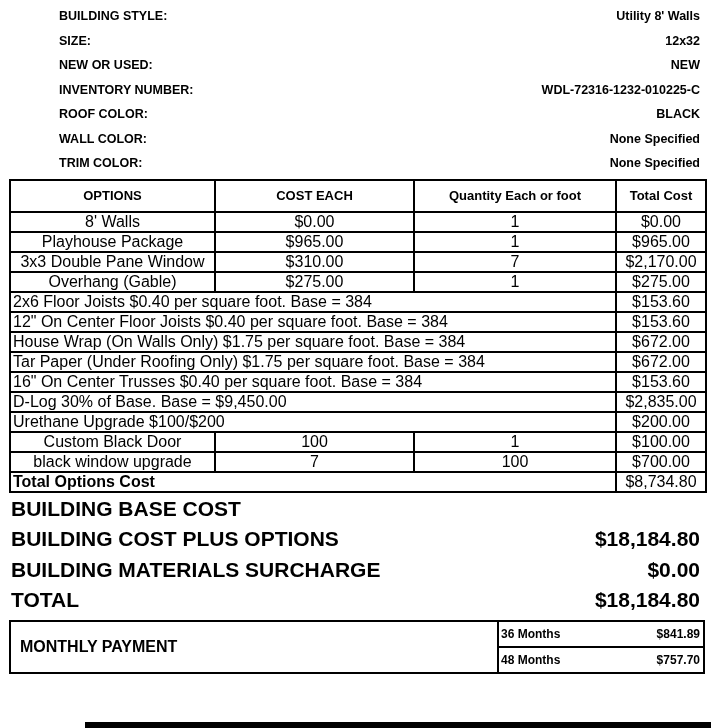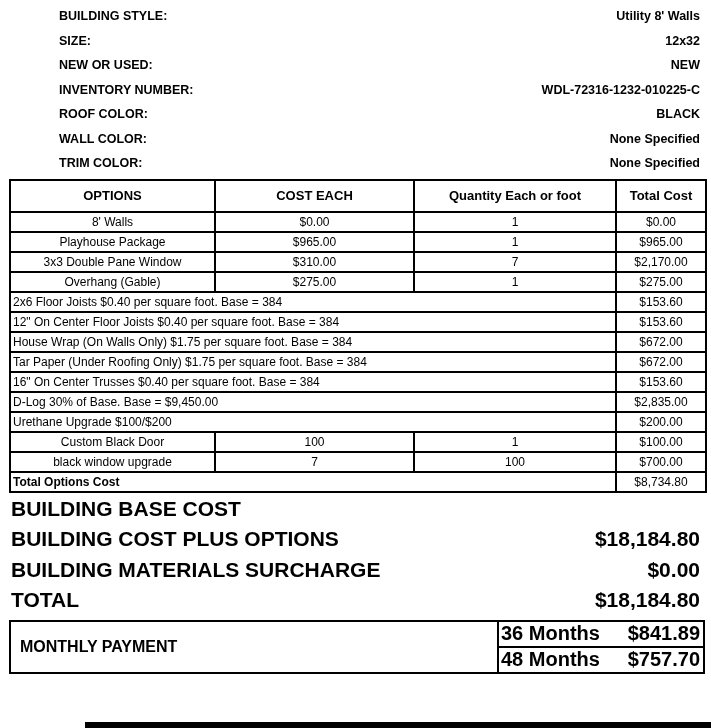--- a/index.html
+++ b/index.html
@@ -17,21 +17,21 @@
   
   table.options {
     border-collapse:collapse; table-layout:fixed;
     width:696px; margin:3px 0 0 9px;
   }
   table.options th, table.options td {
     border:2px solid #000; text-align:center;
     overflow:hidden; white-space:nowrap;
   }
   table.options th { font-size:13px; font-weight:700; height:32px; padding:0 2px; }
-  table.options td { font-size:12px; font-weight:400; height:20px; padding:0 2px; }
+  table.options td { font-size:16px; font-weight:400; height:20px; padding:0 2px; }
   table.options td.desc { text-align:left; padding-left:2px; }
   table.options tr.total-row td.desc { font-weight:700; }
   
   .summary { padding:1px 11px 0 11px; }
   .summary-row {
     display:flex; justify-content:space-between; align-items:center;
     height:30.5px; font-weight:700; font-size:21px;
   }
   
   table.monthly {
@@ -39,21 +39,21 @@
     width:696px; margin:4px 0 0 9px;
   }
   table.monthly td { border:2px solid #000; }
   table.monthly td.mp-label {
     width:488px; font-weight:700; font-size:16px;
     padding-left:9px; vertical-align:middle;
   }
   table.monthly td.term-cell { height:26px; padding:0; }
   .term-inner {
     display:flex; justify-content:space-between; align-items:center;
-    height:100%; padding:0 3px 0 2px; font-weight:700; font-size:20px;
+    height:100%; padding:0 3px 0 2px; font-weight:700; font-size:12px;
   }
   
   .bottom-bar { position:absolute; left:85px; right:0; top:722px; height:6px; background:#000; }
 </style>
 </head>
 <body>
 
 <div class="info">
   <div class="info-row">
     <span>BUILDING STYLE:</span>

